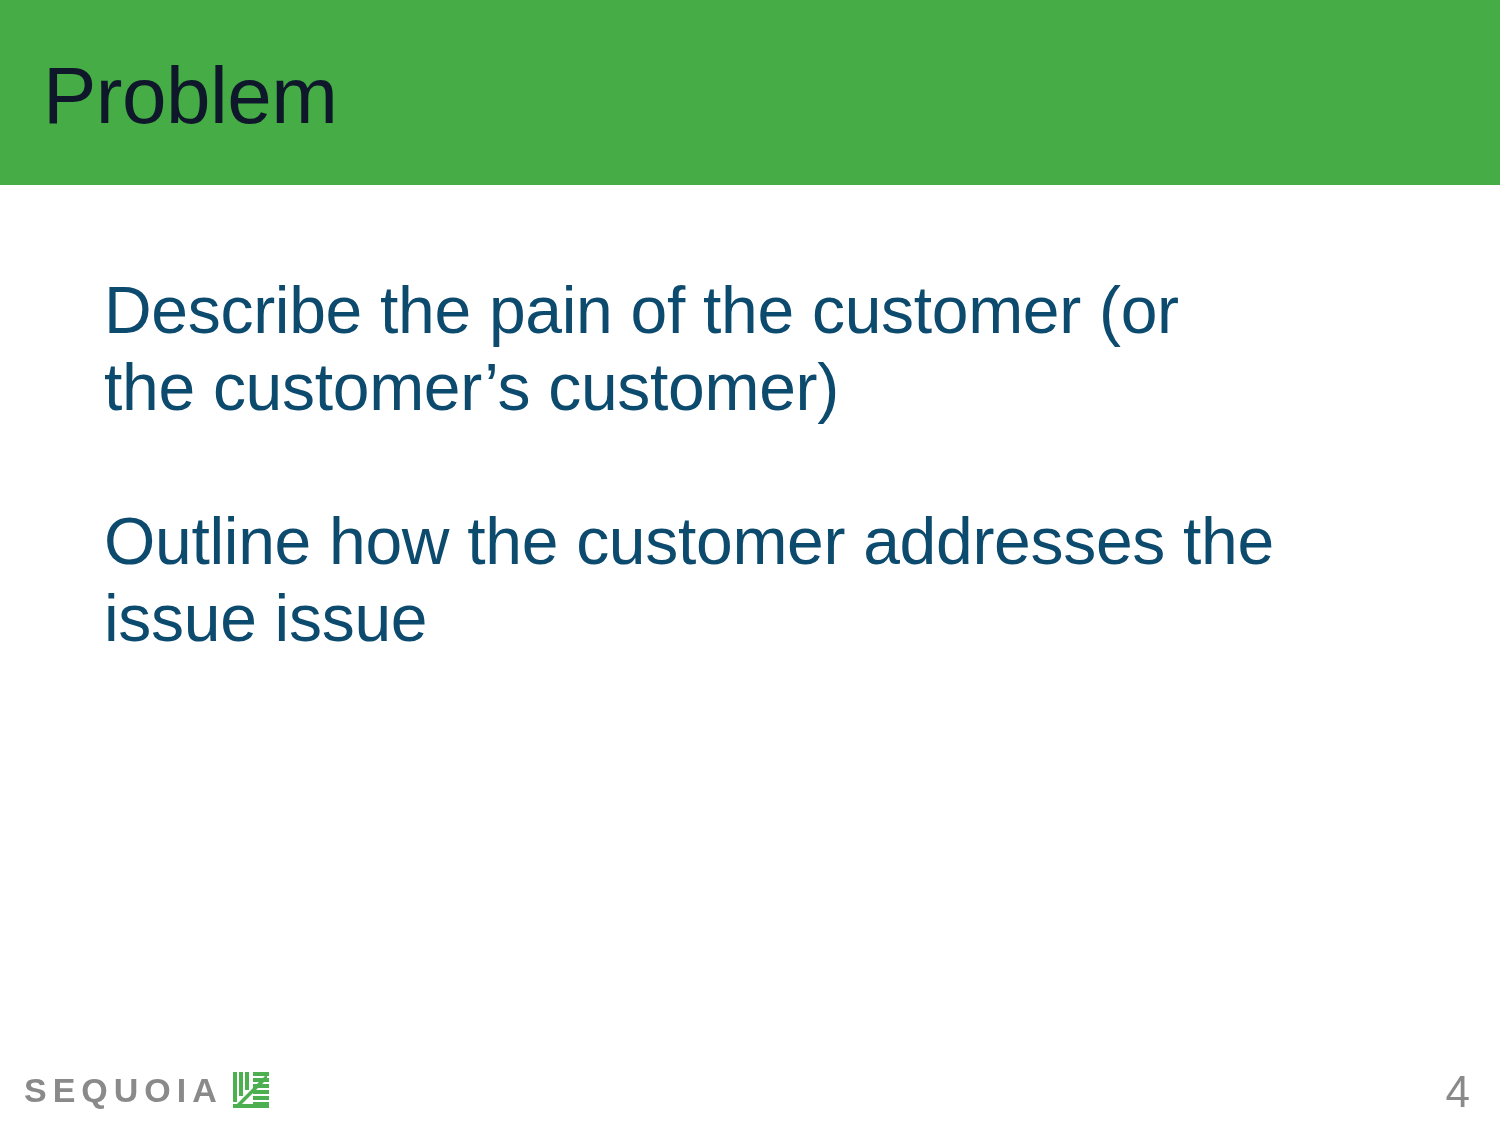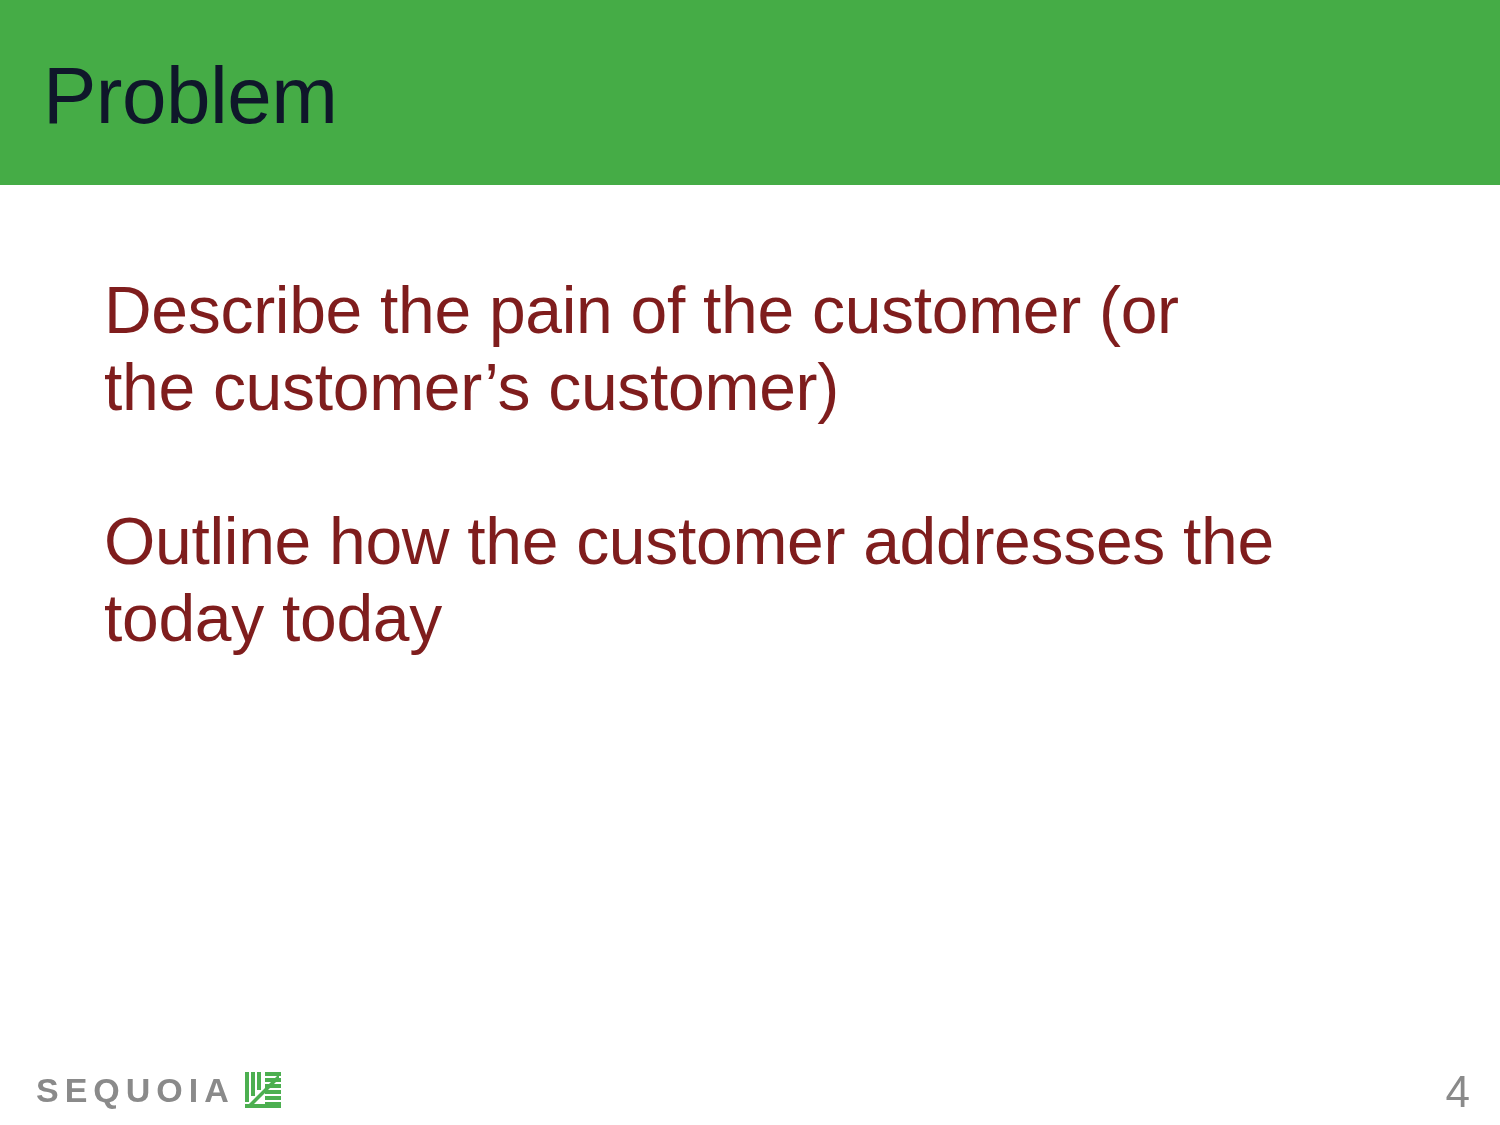--- a/index.html
+++ b/index.html
@@ -43,37 +43,36 @@
   #body-content {
     position: absolute;
     left: 104px;
     top: 272px;
     width: 1180px;
   }
   .body-paragraph {
     font-size: 66px;
     line-height: 77px;
     font-weight: 400;
-    color: #7f1d1d;
+    color: #0c4a6e;
     letter-spacing: -0.3px;
     margin: 0;
   }
   .paragraph-spacer {
     height: 77px;
   }
 
   
   #footer-logo {
     position: absolute;
     left: 24px;
     top: 1068px;
     display: flex;
     align-items: center;
     height: 44px;
-    margin-left: 12px;
   }
   #logo-wordmark {
     font-size: 34px;
     font-weight: 700;
     color: #8a8a8a;
     letter-spacing: 6px;
     line-height: 34px;
   }
   #logo-mark {
     margin-left: 9px;
@@ -97,21 +96,21 @@
 
 <div id="slide">
 
   <div id="header-bar">
     <div id="slide-title">Problem</div>
   </div>
 
   <div id="body-content">
     <p class="body-paragraph">Describe the pain of the customer (or the customer’s customer)</p>
     <div class="paragraph-spacer"></div>
-    <p class="body-paragraph">Outline how the customer addresses the today today</p>
+    <p class="body-paragraph">Outline how the customer addresses the issue issue</p>
   </div>
 
   <div id="footer-logo">
     <span id="logo-wordmark">SEQUOIA</span>
     <svg id="logo-mark" viewBox="0 0 38 38">
       <g fill="#4caf50">
 
         <rect x="1" y="1" width="4" height="30"></rect>
         <rect x="7" y="1" width="4" height="24"></rect>
         <rect x="13" y="1" width="4" height="18"></rect>

